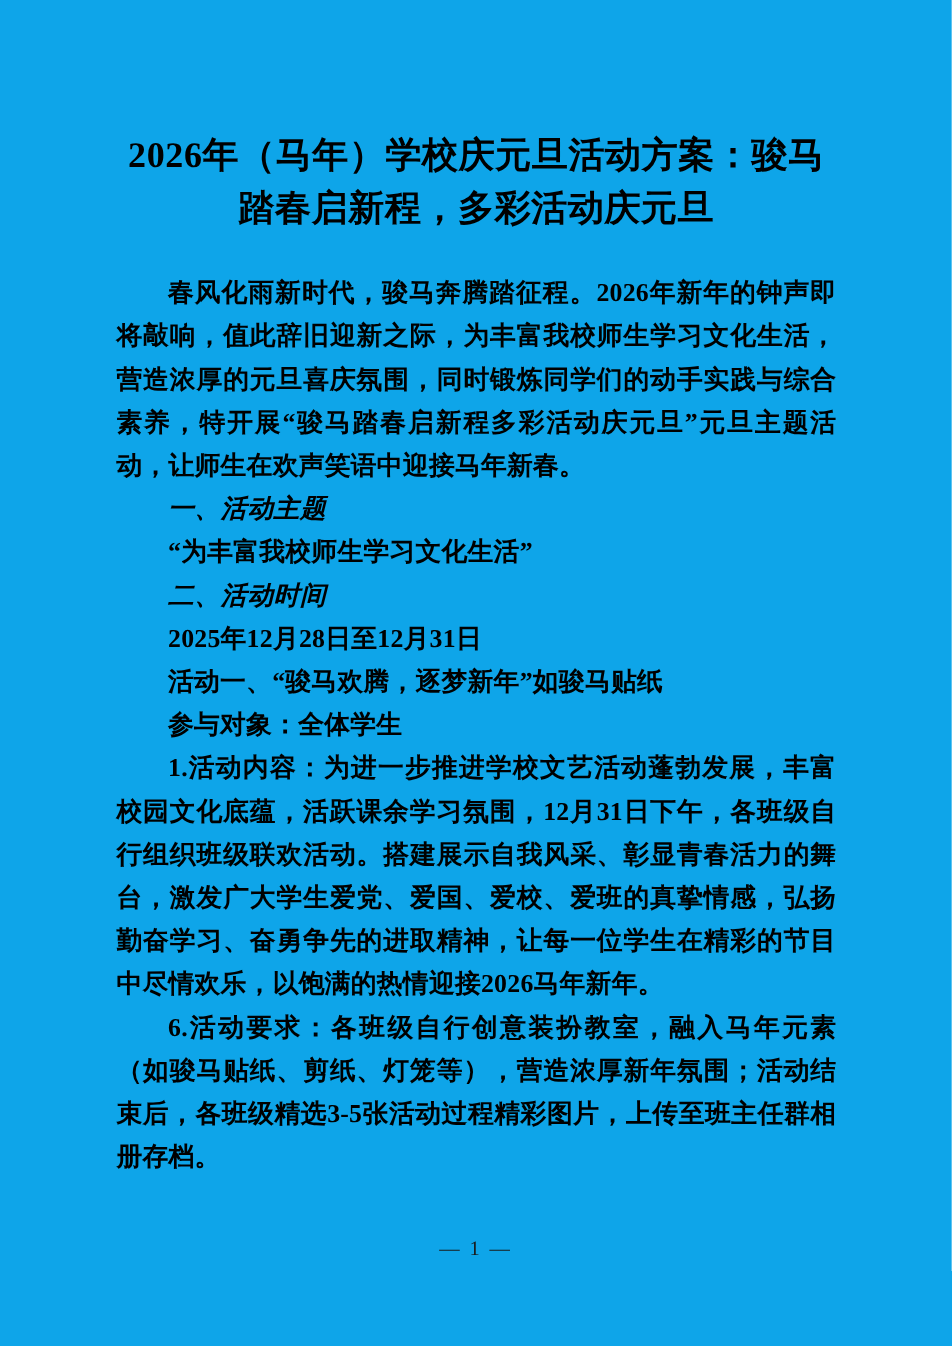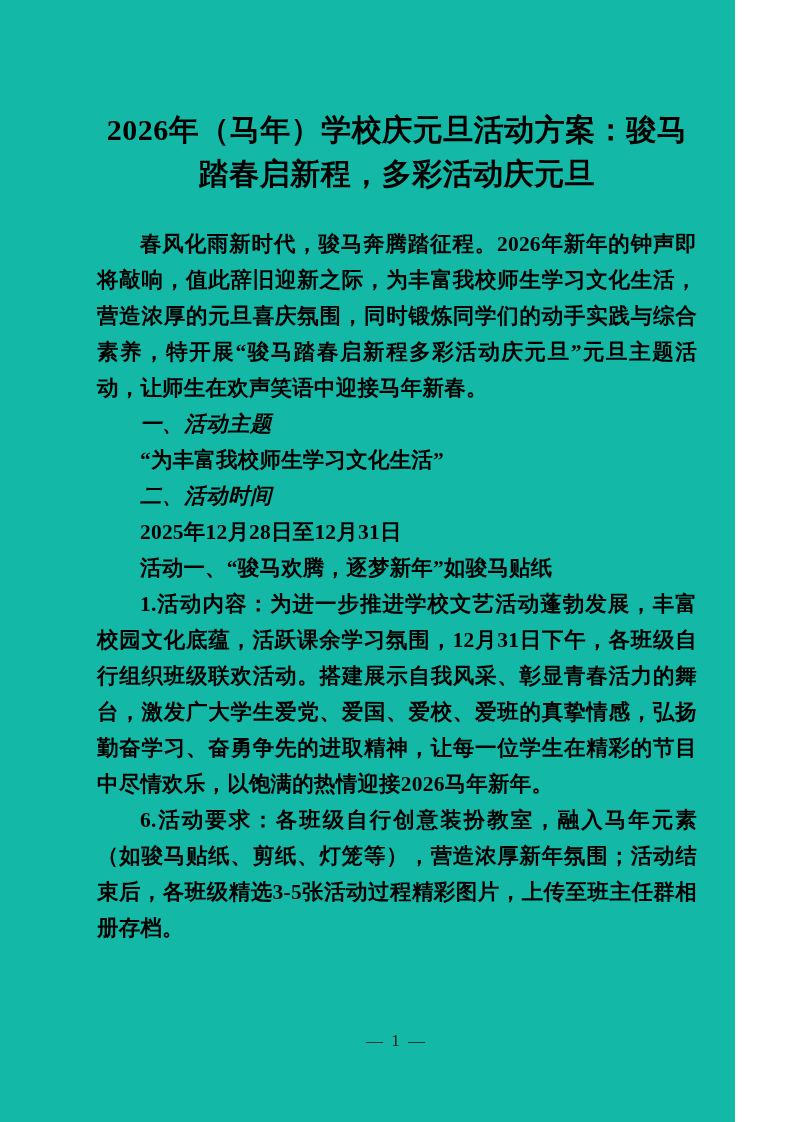--- a/index.html
+++ b/index.html
@@ -13,23 +13,23 @@
     position: relative;
     font-family: "Liberation Serif", "DejaVu Serif", serif;
     color: #000000;
     overflow: hidden;
   }
 
   .page {
     position: absolute;
     left: 0;
     top: 0;
-    width: 735px;
+    width: 793px;
     height: 1122px;
-    background: #14b8a6;
+    background: #0ea5e9;
   }
 
   .content {
     position: absolute;
     left: 97px;
     top: 0;
     width: 600px;
   }
 
   
@@ -110,20 +110,21 @@
     <h2 class="heading">一、活动主题</h2>
 
     <p class="para indent2">“为丰富我校师生学习文化生活”</p>
 
     <h2 class="heading">二、活动时间</h2>
 
     <p class="para indent2">2025年12月28日至12月31日</p>
 
     <p class="para indent2">活动一、“骏马欢腾，逐梦新年”如骏马贴纸</p>
 
+    <p class="para indent2">参与对象：全体学生</p>
 
     <p class="para">1.活动内容：为进一步推进学校文艺活动蓬勃发展，丰富校园文化底蕴，活跃课余学习氛围，12月31日下午，各班级自行组织班级联欢活动。搭建展示自我风采、彰显青春活力的舞台，激发广大学生爱党、爱国、爱校、爱班的真挚情感，弘扬勤奋学习、奋勇争先的进取精神，让每一位学生在精彩的节目中尽情欢乐，以饱满的热情迎接2026马年新年。</p>
 
     <p class="para">6.活动要求：各班级自行创意装扮教室，融入马年元素（如骏马贴纸、剪纸、灯笼等），营造浓厚新年氛围；活动结束后，各班级精选3-5张活动过程精彩图片，上传至班主任群相册存档。</p>
 
   </div>
 
   <div class="footer">— 1 —</div>
 
 </div>

